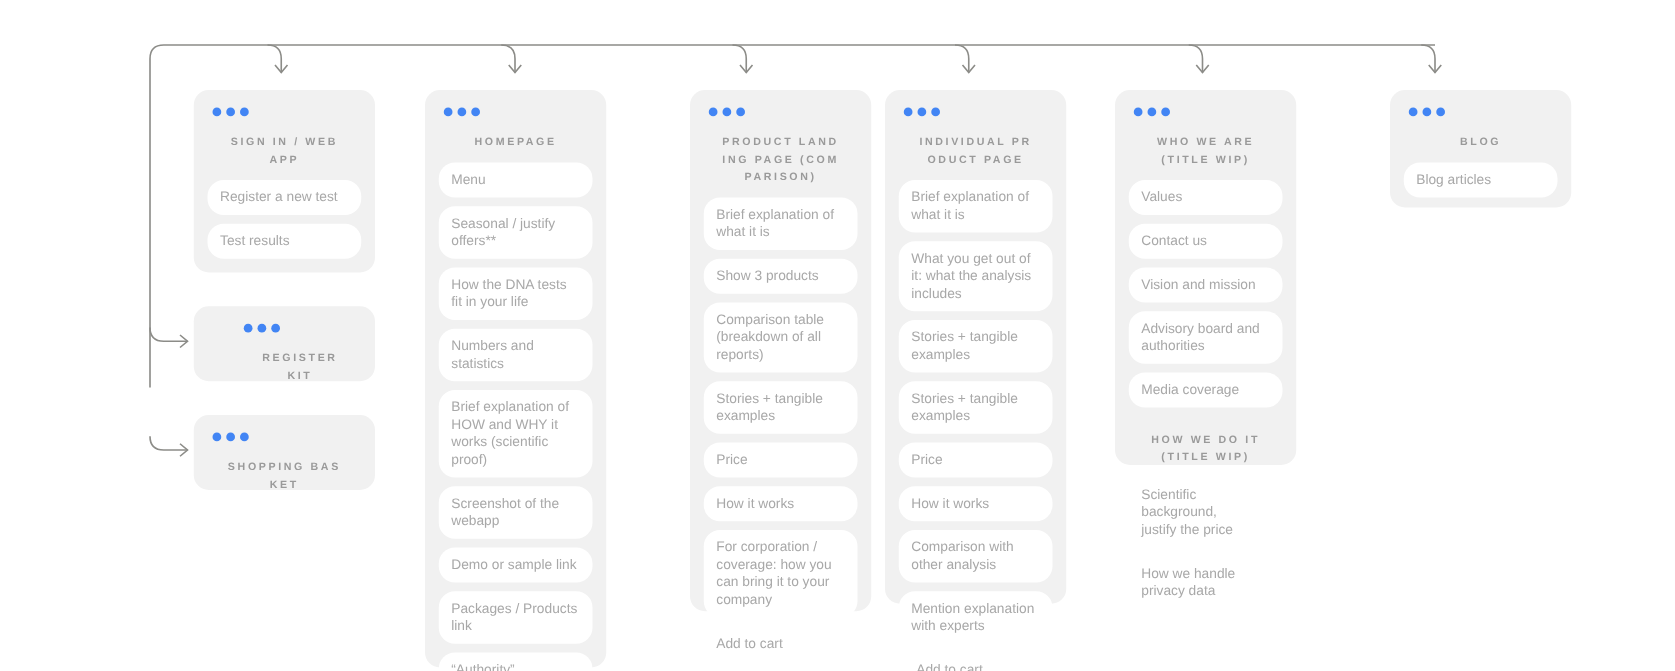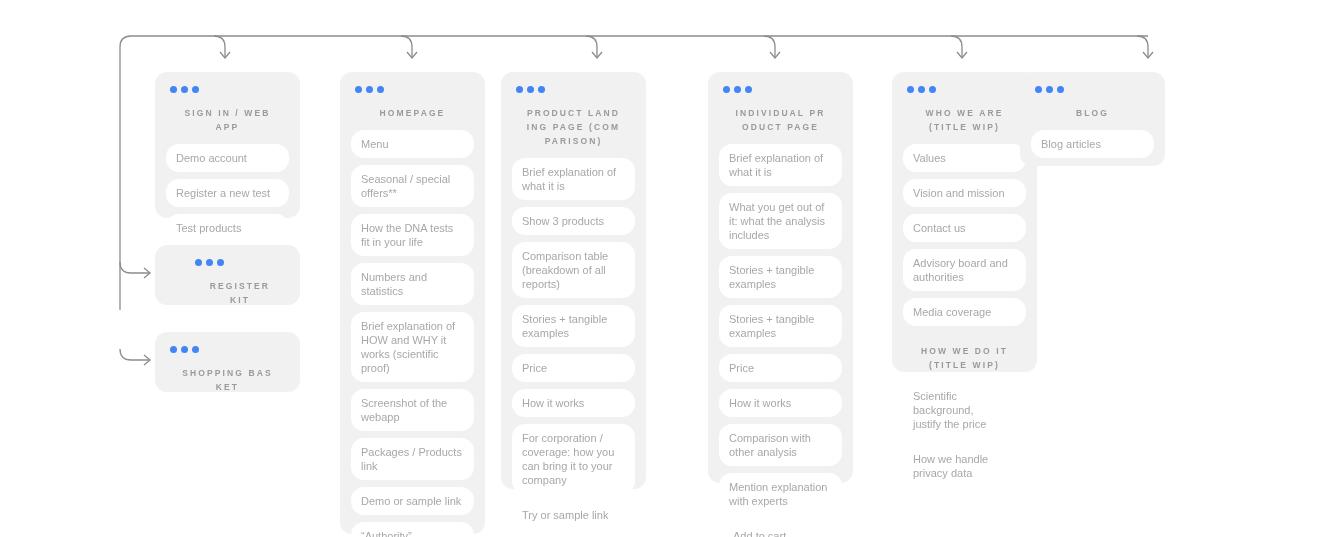--- a/index.html
+++ b/index.html
@@ -111,23 +111,22 @@
     </svg>
 
   <div class="card" style="left:155px; top:72px; width:145px; height:146px;">
     <div class="dots">
       <span class="dot"></span>
       <span class="dot"></span>
       <span class="dot"></span>
     </div>
     <div class="card-title">SIGN IN / WEB APP</div>
     <div class="rows">
-      <div class="row">Demo account</div>
       <div class="row">Register a new test</div>
-      <div class="row">Test products</div>
+      <div class="row">Test results</div>
     </div>
   </div>
 
   <div class="card" style="left:155px; top:245px; width:145px; height:60px;padding-left:36px;">
     <div class="dots">
       <span class="dot"></span>
       <span class="dot"></span>
       <span class="dot"></span>
     </div>
     <div class="card-title">REGISTER KIT</div>
@@ -144,49 +143,48 @@
 
   <div class="card" style="left:340px; top:72px; width:145px; height:462px;">
     <div class="dots">
       <span class="dot"></span>
       <span class="dot"></span>
       <span class="dot"></span>
     </div>
     <div class="card-title">HOMEPAGE</div>
     <div class="rows">
       <div class="row">Menu</div>
-      <div class="row">Seasonal / special offers**</div>
+      <div class="row">Seasonal / justify offers**</div>
       <div class="row">How the DNA tests fit in your life</div>
       <div class="row">Numbers and statistics</div>
       <div class="row">Brief explanation of HOW and WHY it works (scientific proof)</div>
       <div class="row">Screenshot of the webapp</div>
+      <div class="row">Demo or sample link</div>
       <div class="row">Packages / Products link</div>
-      <div class="row">Demo or sample link</div>
       <div class="row">“Authority” confirmation: known people (e.g. Cekan)</div>
 
     </div>
   </div>
 
-  <div class="card" style="left:501px; top:72px; width:145px; height:417px;">
+  <div class="card" style="left:552px; top:72px; width:145px; height:417px;">
     <div class="dots">
       <span class="dot"></span>
       <span class="dot"></span>
       <span class="dot"></span>
     </div>
     <div class="card-title">PRODUCT LANDING PAGE (COMPARISON)</div>
     <div class="rows">
       <div class="row">Brief explanation of what it is</div>
       <div class="row">Show 3 products</div>
       <div class="row">Comparison table
 (breakdown of all reports)</div>
       <div class="row">Stories + tangible examples</div>
       <div class="row">Price</div>
       <div class="row">How it works</div>
       <div class="row">For corporation / coverage: how you can bring it to your company</div>
-      <div class="row">Try or sample link</div>
       <div class="row">Add to cart</div>
 
     </div>
   </div>
 
   <div class="card" style="left:708px; top:72px; width:145px; height:411px;">
     <div class="dots">
       <span class="dot"></span>
       <span class="dot"></span>
       <span class="dot"></span>
@@ -211,37 +209,37 @@
       <span class="dot"></span>
       <span class="dot"></span>
       <span class="dot"></span>
     </div>
     <div class="card-title">
       <span>WHO WE ARE</span>
       <span class="wip">(TITLE WIP)</span>
     </div>
     <div class="rows">
       <div class="row">Values</div>
+      <div class="row">Contact us</div>
       <div class="row">Vision and mission</div>
-      <div class="row">Contact us</div>
       <div class="row">Advisory board and authorities</div>
       <div class="row">Media coverage</div>
     </div>
     <div class="card-title sub">
       <span>HOW WE DO IT</span>
       <span class="wip">(TITLE WIP)</span>
     </div>
     <div class="rows">
       <div class="row">Scientific background,
 justify the price</div>
       <div class="row">How we handle privacy data</div>
     </div>
   </div>
 
-  <div class="card" style="left:1020px; top:72px; width:145px; height:94px;">
+  <div class="card" style="left:1112px; top:72px; width:145px; height:94px;">
     <div class="dots">
       <span class="dot"></span>
       <span class="dot"></span>
       <span class="dot"></span>
     </div>
     <div class="card-title">BLOG</div>
     <div class="rows">
       <div class="row">Blog articles</div>
     </div>
   </div>

